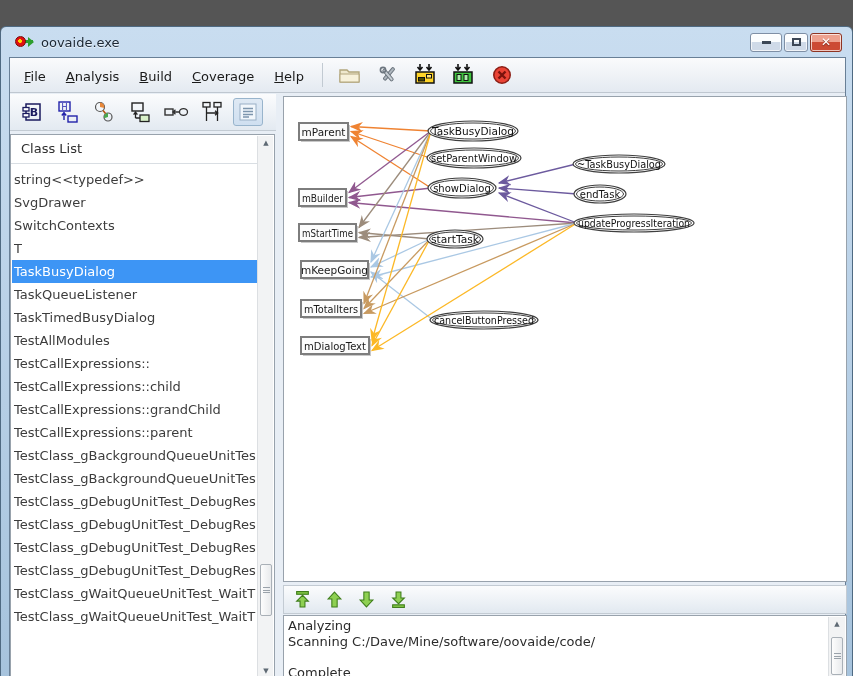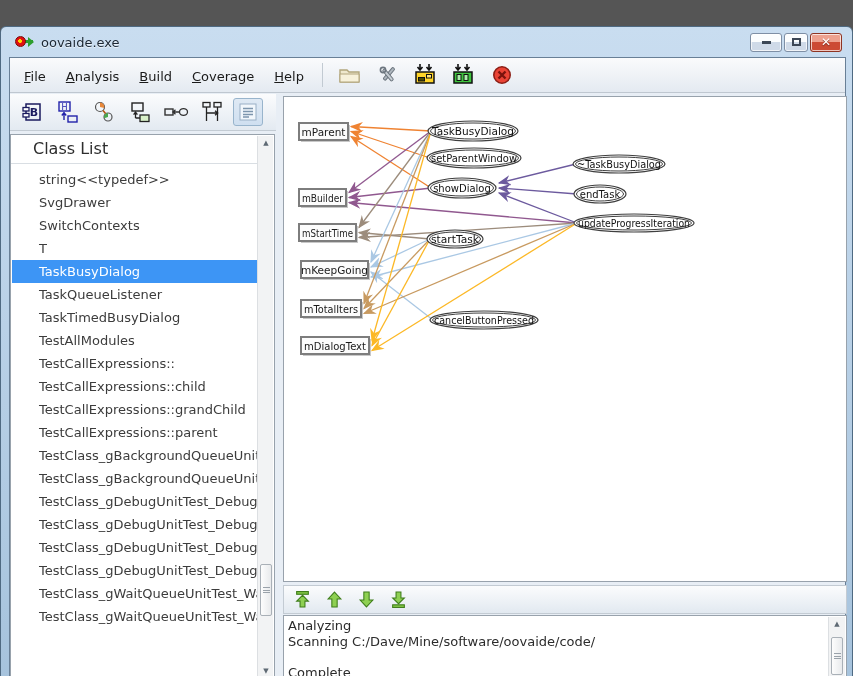--- a/index.html
+++ b/index.html
@@ -34,24 +34,24 @@
   .tb-sep{width:1px;height:24px;background:#c2cad2;margin:0 8px;}
   .tbtn{width:32px;height:28px;display:flex;align-items:center;justify-content:center;margin:0 3px;}
   
   .content{position:absolute;left:0;top:36px;width:835px;height:600px;}
   .left-panel{position:absolute;left:0;top:0;width:266px;height:600px;}
   .left-toolbar{height:37px;background:linear-gradient(#fbfcfd,#e3eaf1);border-bottom:1px solid #c3cbd3;
     display:flex;align-items:center;padding-left:4px;}
   .ltbtn{width:30px;height:28px;display:flex;align-items:center;justify-content:center;margin:0 3px;}
   .ltbtn.pressed{background:linear-gradient(#dfe9f4,#cfdff0);border:1px solid #98b4cc;border-radius:3px;}
   .list-frame{position:absolute;left:0;top:40px;width:265px;height:560px;background:#fff;border:1px solid #98a2ac;}
-  .list-header{height:29px;line-height:28px;padding-left:22px;font-size:16px;color:#2e2e2e;
+  .list-header{height:29px;line-height:28px;padding-left:10px;font-size:13px;color:#2e2e2e;
     border-bottom:1px solid #d9dee3;width:246px;}
   .rows{position:absolute;left:1px;top:33px;width:245px;height:508px;overflow:hidden;}
-  .row{height:23px;line-height:23px;padding-left:27px;font-size:13px;color:#3c3c3c;white-space:nowrap;overflow:hidden;}
+  .row{height:23px;line-height:23px;padding-left:2px;font-size:13px;color:#3c3c3c;white-space:nowrap;overflow:hidden;}
   .row.selected{background:#3d95f5;color:#fff;}
   
   .vscroll{position:absolute;right:1px;top:1px;width:16px;background:#f2f3f4;border-left:1px solid #dcdfe2;}
   .sb-arrow{width:16px;height:14px;display:flex;align-items:center;justify-content:center;
     font-size:7px;color:#5f6a74;}
   .sb-thumb{position:absolute;left:2px;width:12px;background:linear-gradient(90deg,#fdfdfd,#e8eaec);
     border:1px solid #a9b0b7;border-radius:2px;display:flex;align-items:center;justify-content:center;}
   .grip-h{width:7px;}
   .grip-h i{display:block;height:1px;background:#9aa2aa;margin:1.5px 0;}
   .hscroll{position:absolute;left:1px;bottom:1px;height:16px;width:247px;background:#f2f3f4;border-top:1px solid #dcdfe2;

